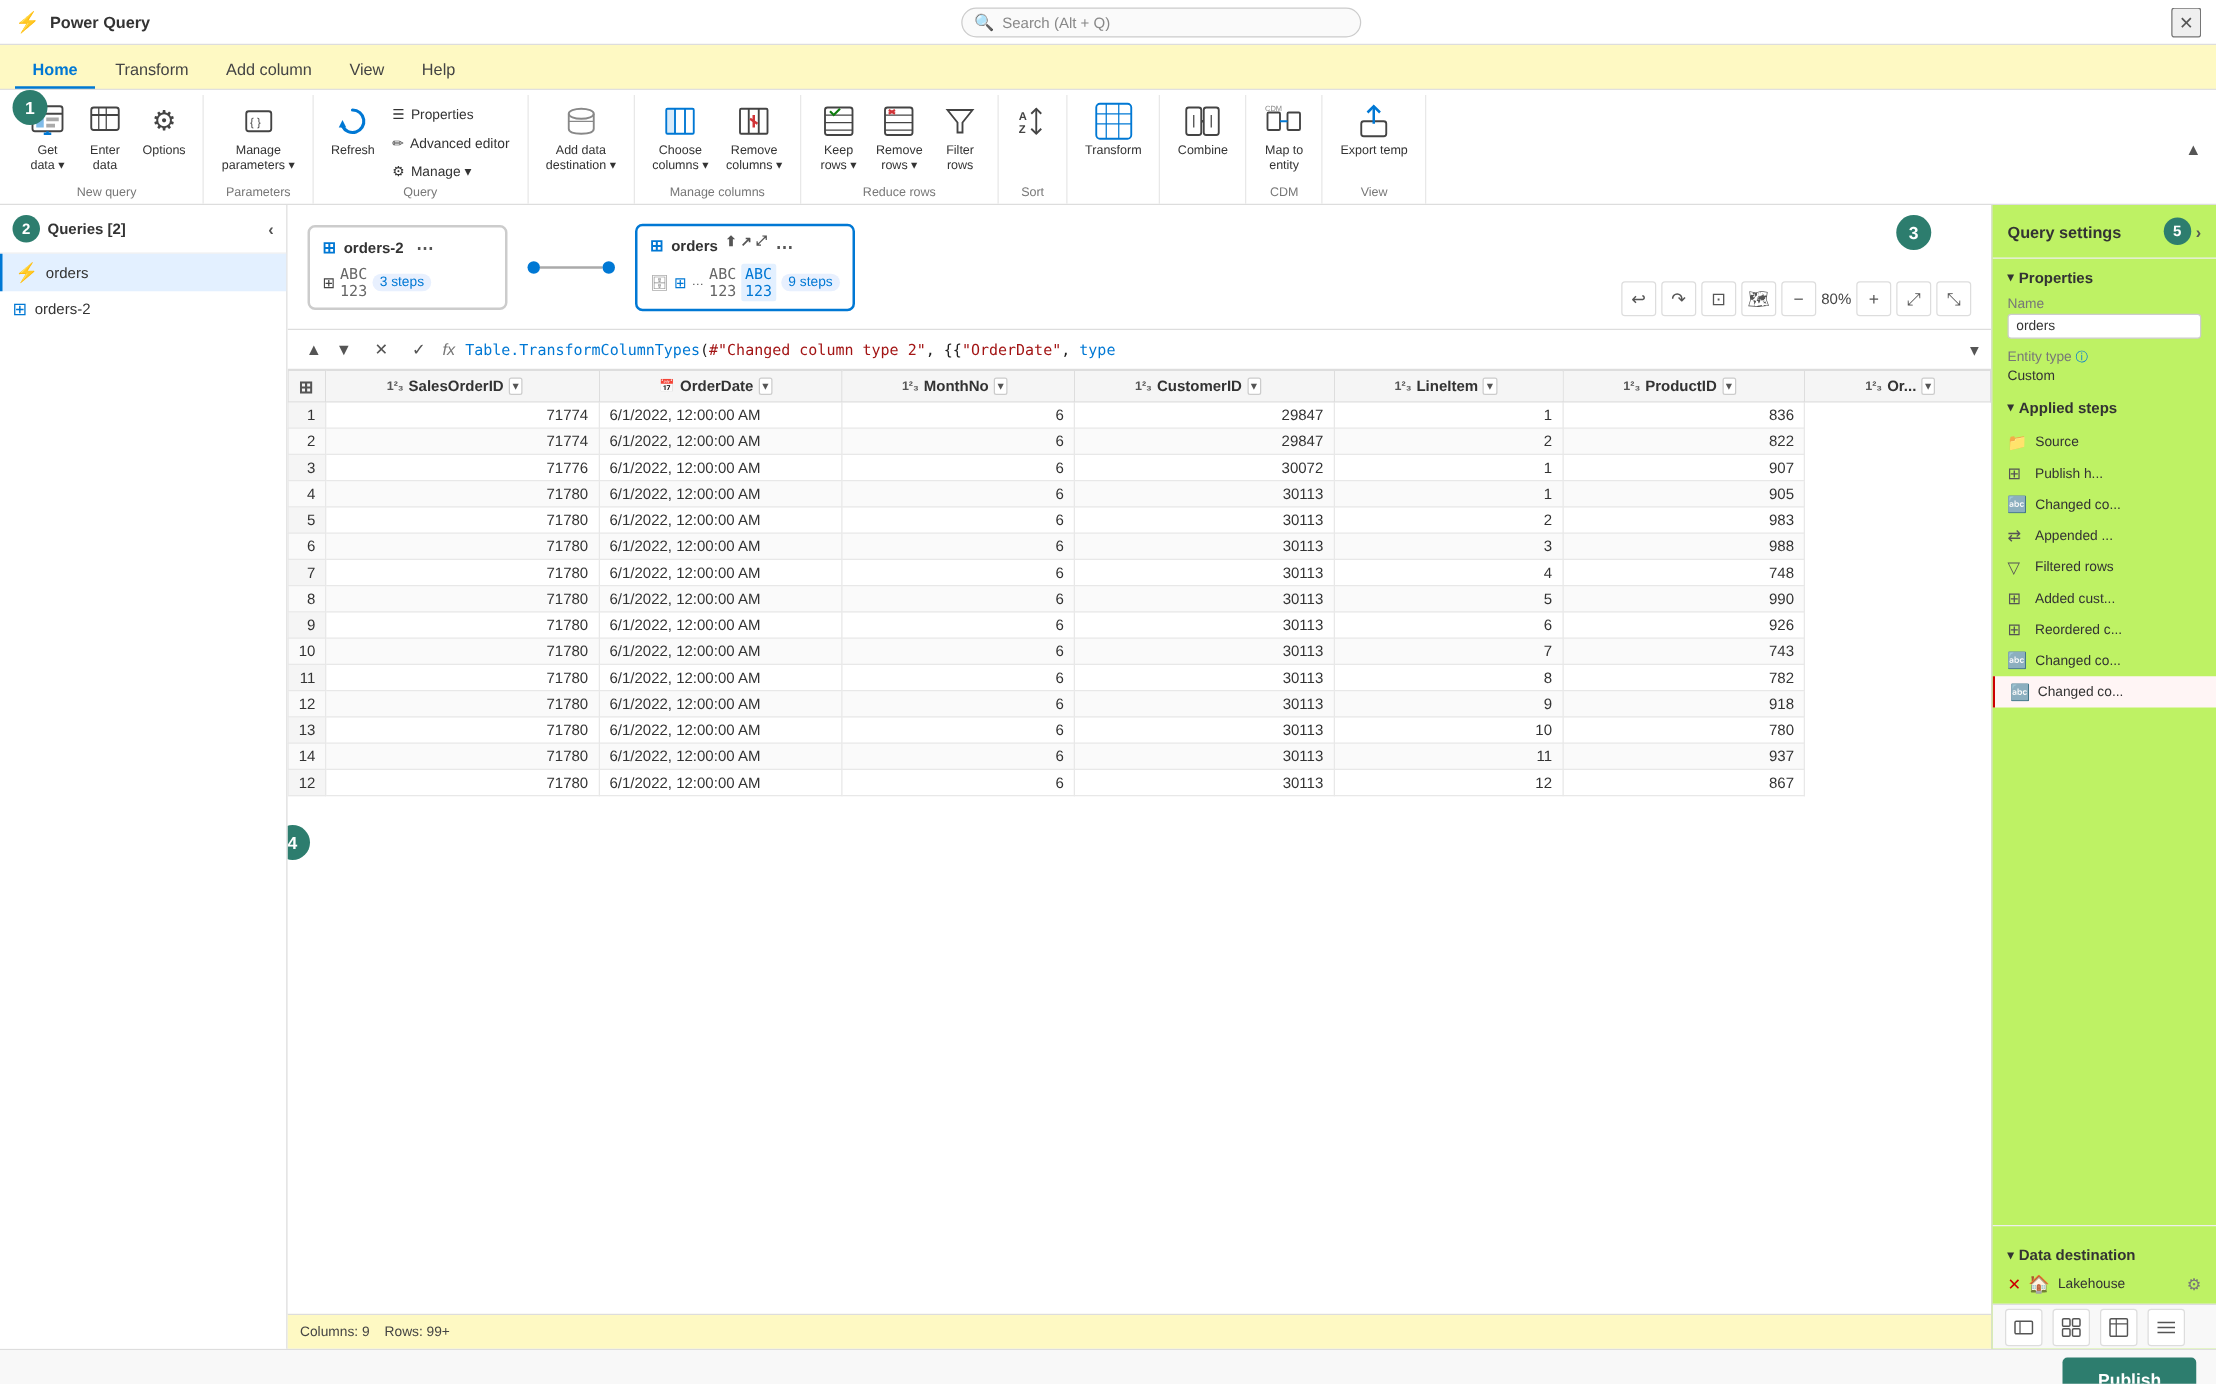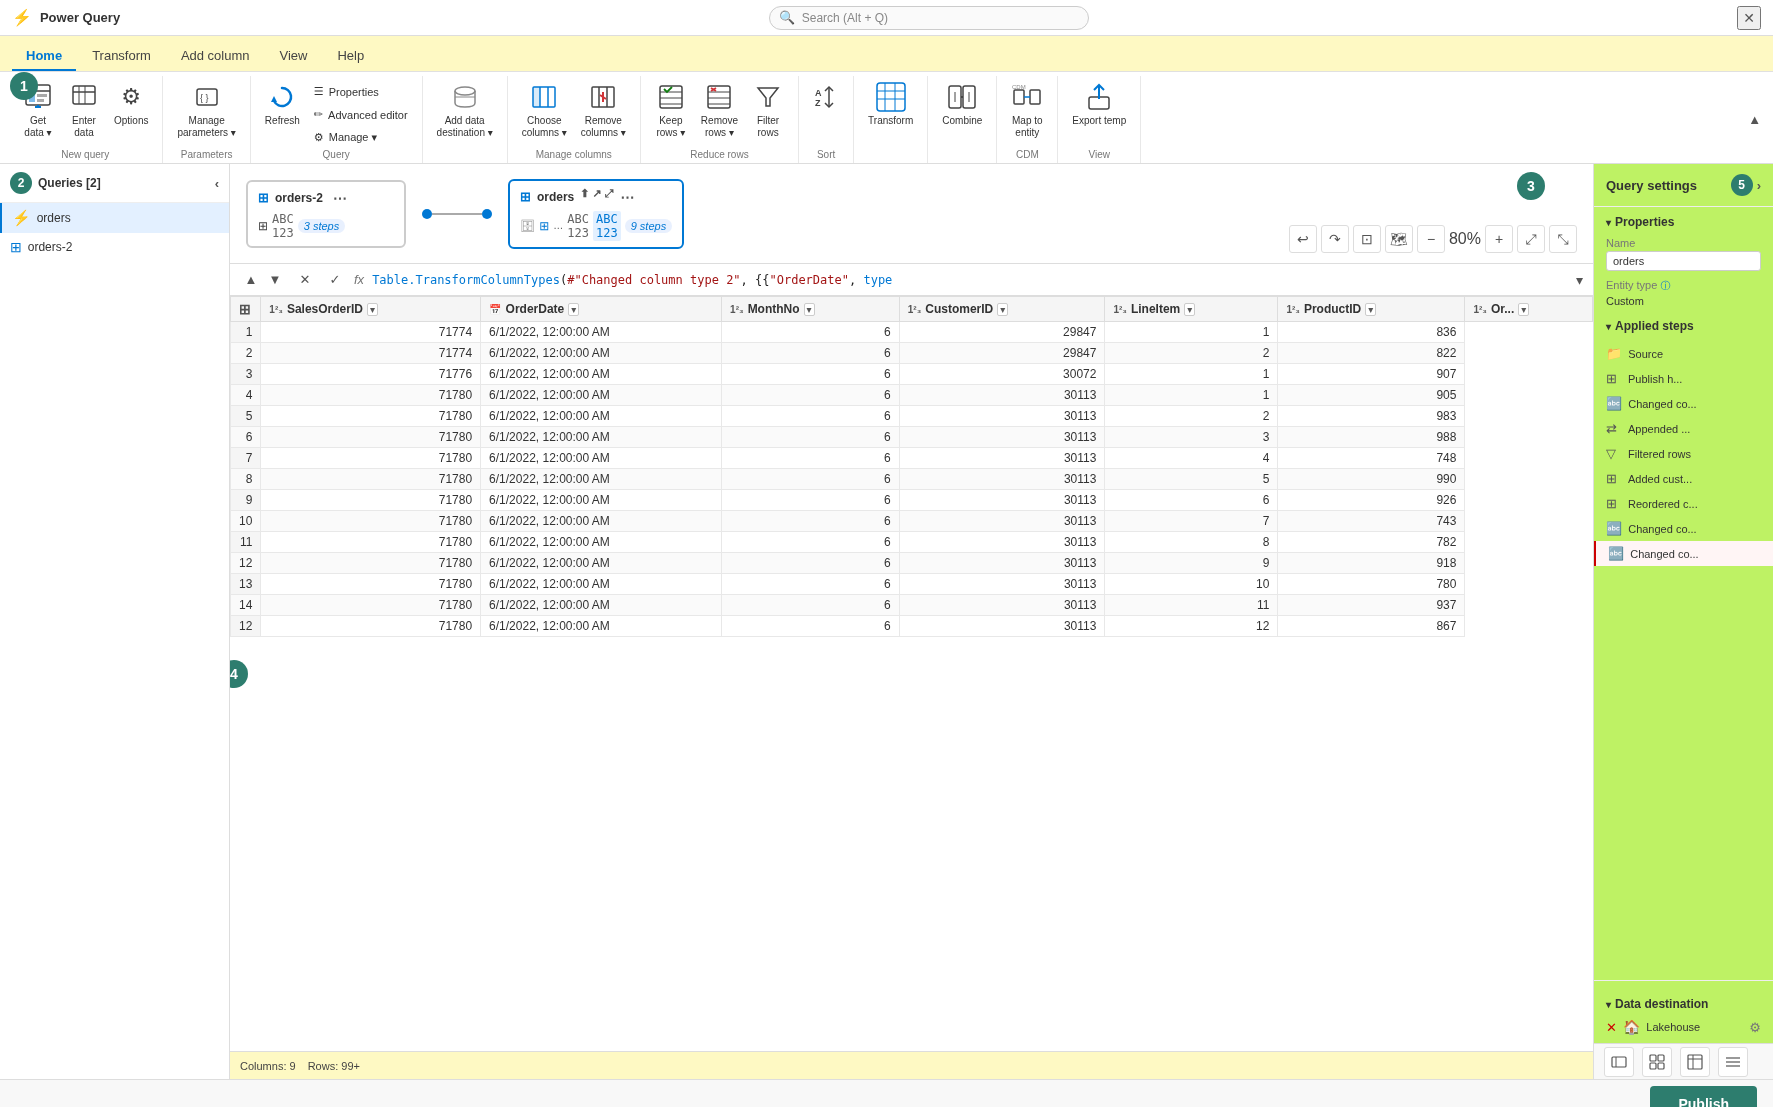--- a/index.html
+++ b/index.html
@@ -225,35 +225,34 @@
       gap: 4px;
       font-size: 11px;
       color: #555;
     }
     .steps-badge {
       background: #e8f0fe;
       color: #0078d4;
       font-size: 11px;
       padding: 1px 6px;
       border-radius: 10px;
-      font-style: italic;
     }
     .pipeline-control-btn {
       width: 28px; height: 28px;
       border: 1px solid #ddd;
       border-radius: 3px;
       background: #fff;
       display: flex; align-items: center; justify-content: center;
       cursor: pointer;
       font-size: 14px;
       color: #555;
     }
     .zoom-control {
       display: flex; align-items: center; gap: 4px;
-      font-size: 16px; color: #444;
+      font-size: 12px; color: #444;
     }
 
     
     .formula-bar {
       height: 32px;
       background: #fff;
       border-bottom: 1px solid #ddd;
       display: flex;
       align-items: center;
       padding: 0 10px;
@@ -301,20 +300,21 @@
       color: #333;
       white-space: nowrap;
       position: sticky;
       top: 0;
       z-index: 2;
     }
     .data-grid th .col-header {
       display: flex;
       align-items: center;
       gap: 4px;
+      margin-left: 40px;
     }
     .data-grid td {
       border: 1px solid #e8e8e8;
       padding: 3px 8px;
       text-align: right;
       color: #333;
       white-space: nowrap;
     }
     .data-grid td.text-left { text-align: left; }
     .data-grid tr:nth-child(even) td { background: #fafafa; }

